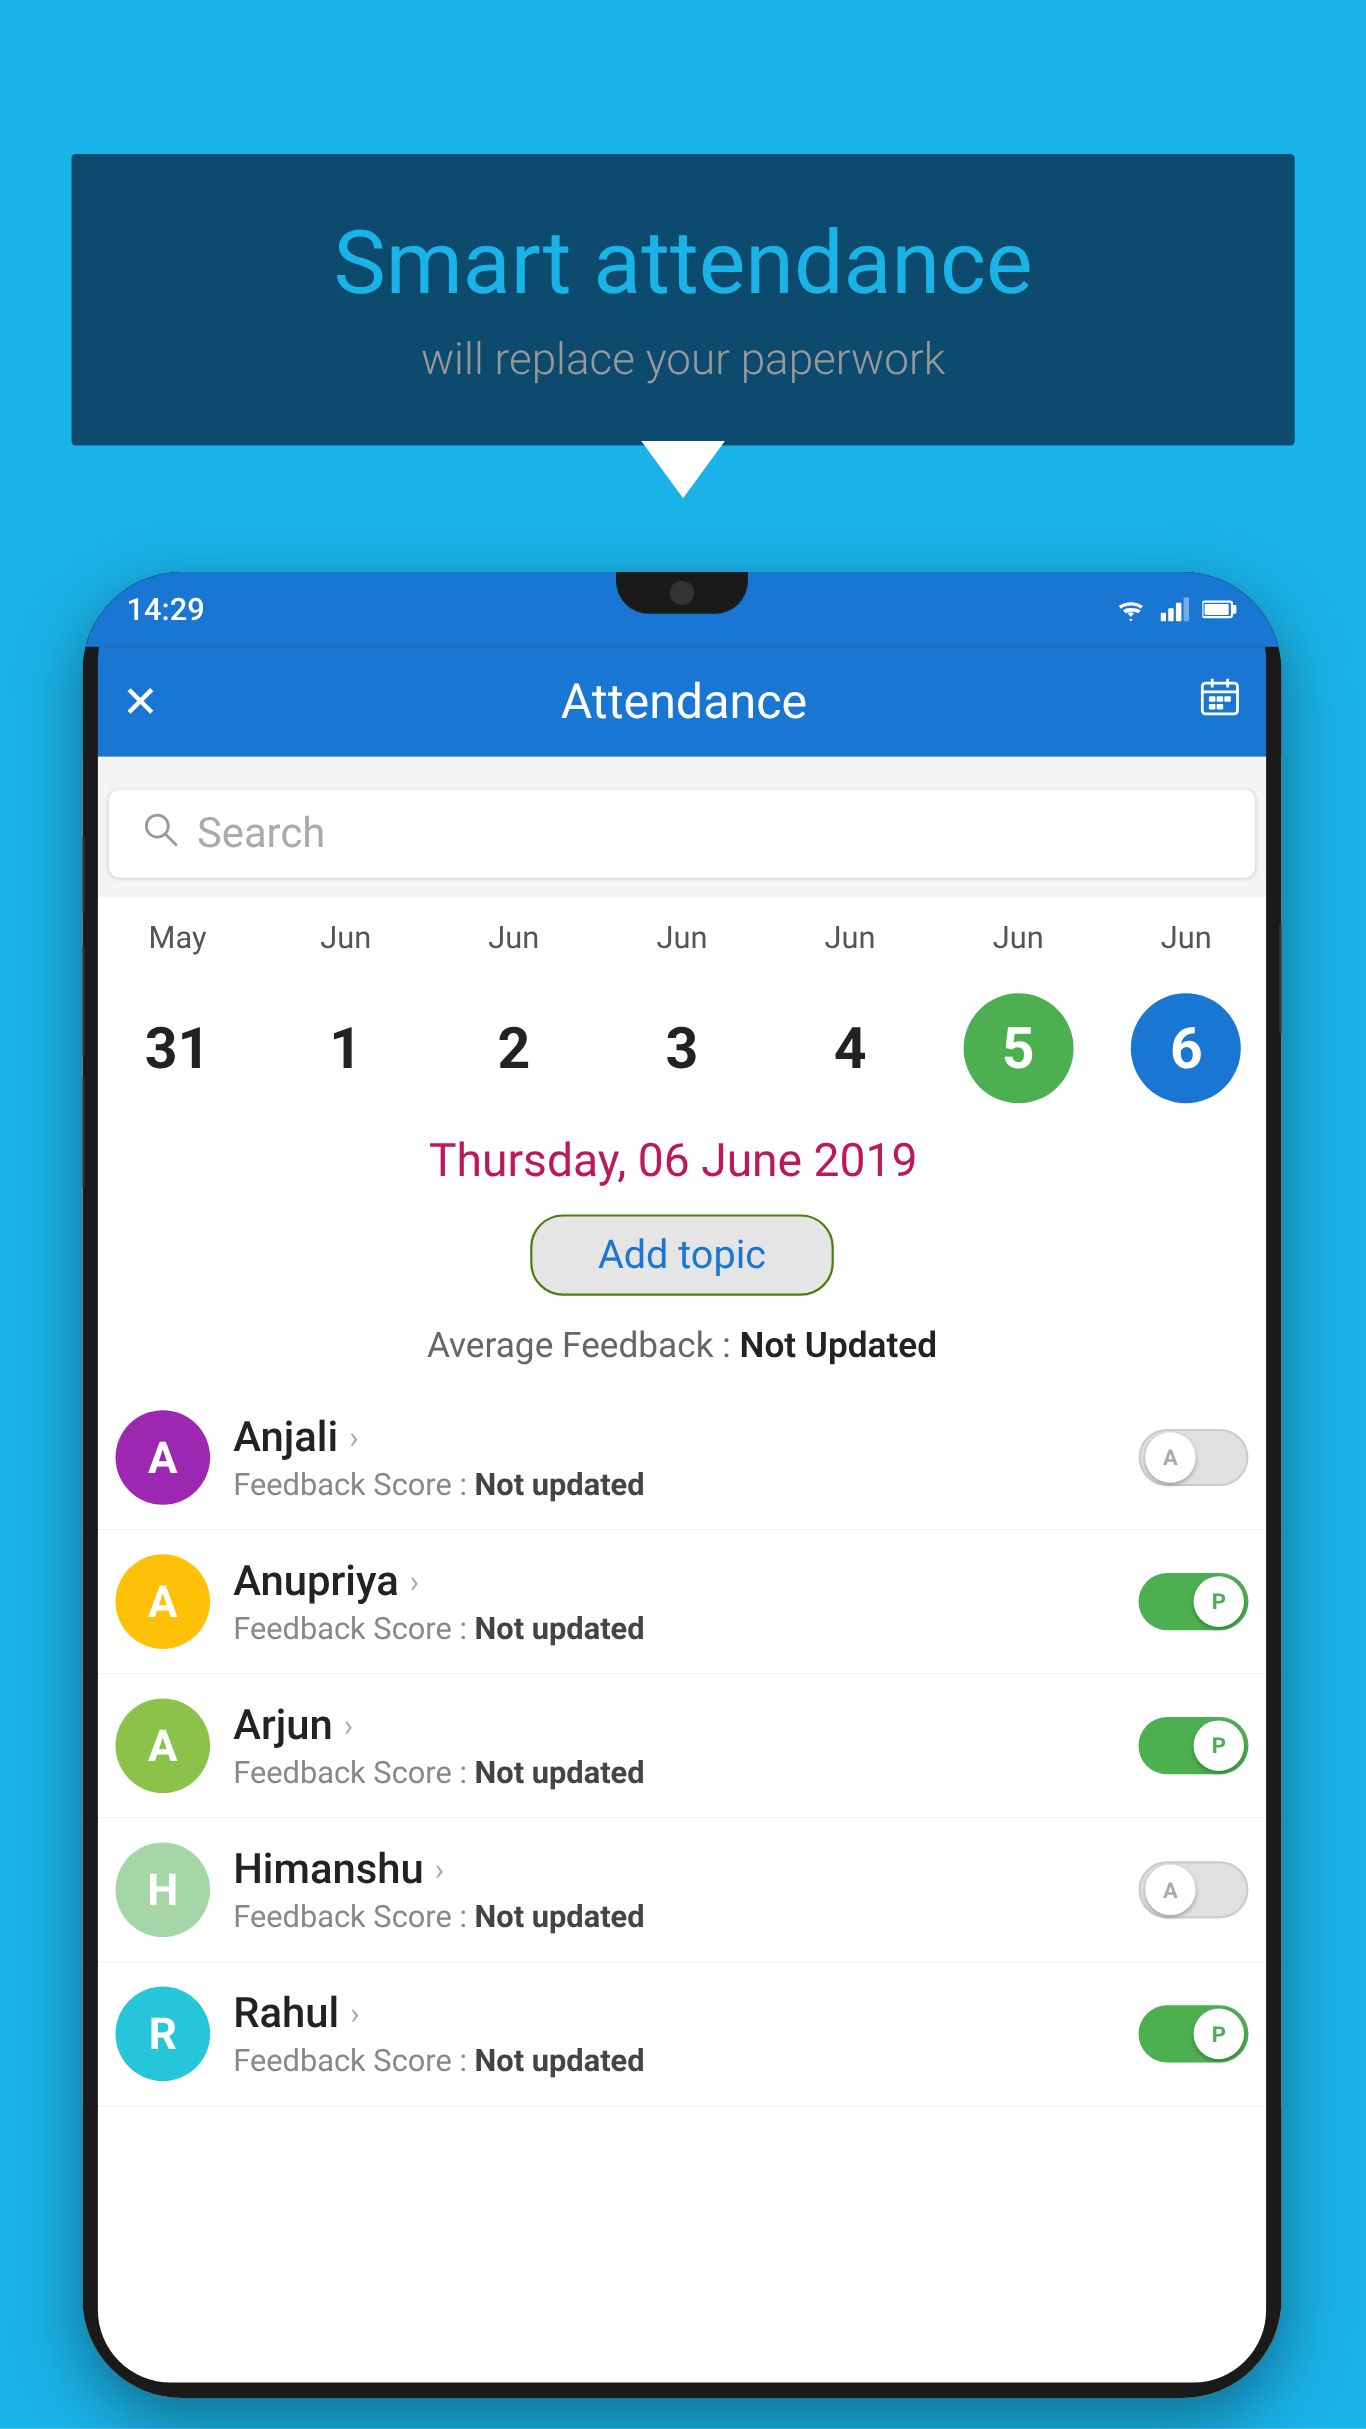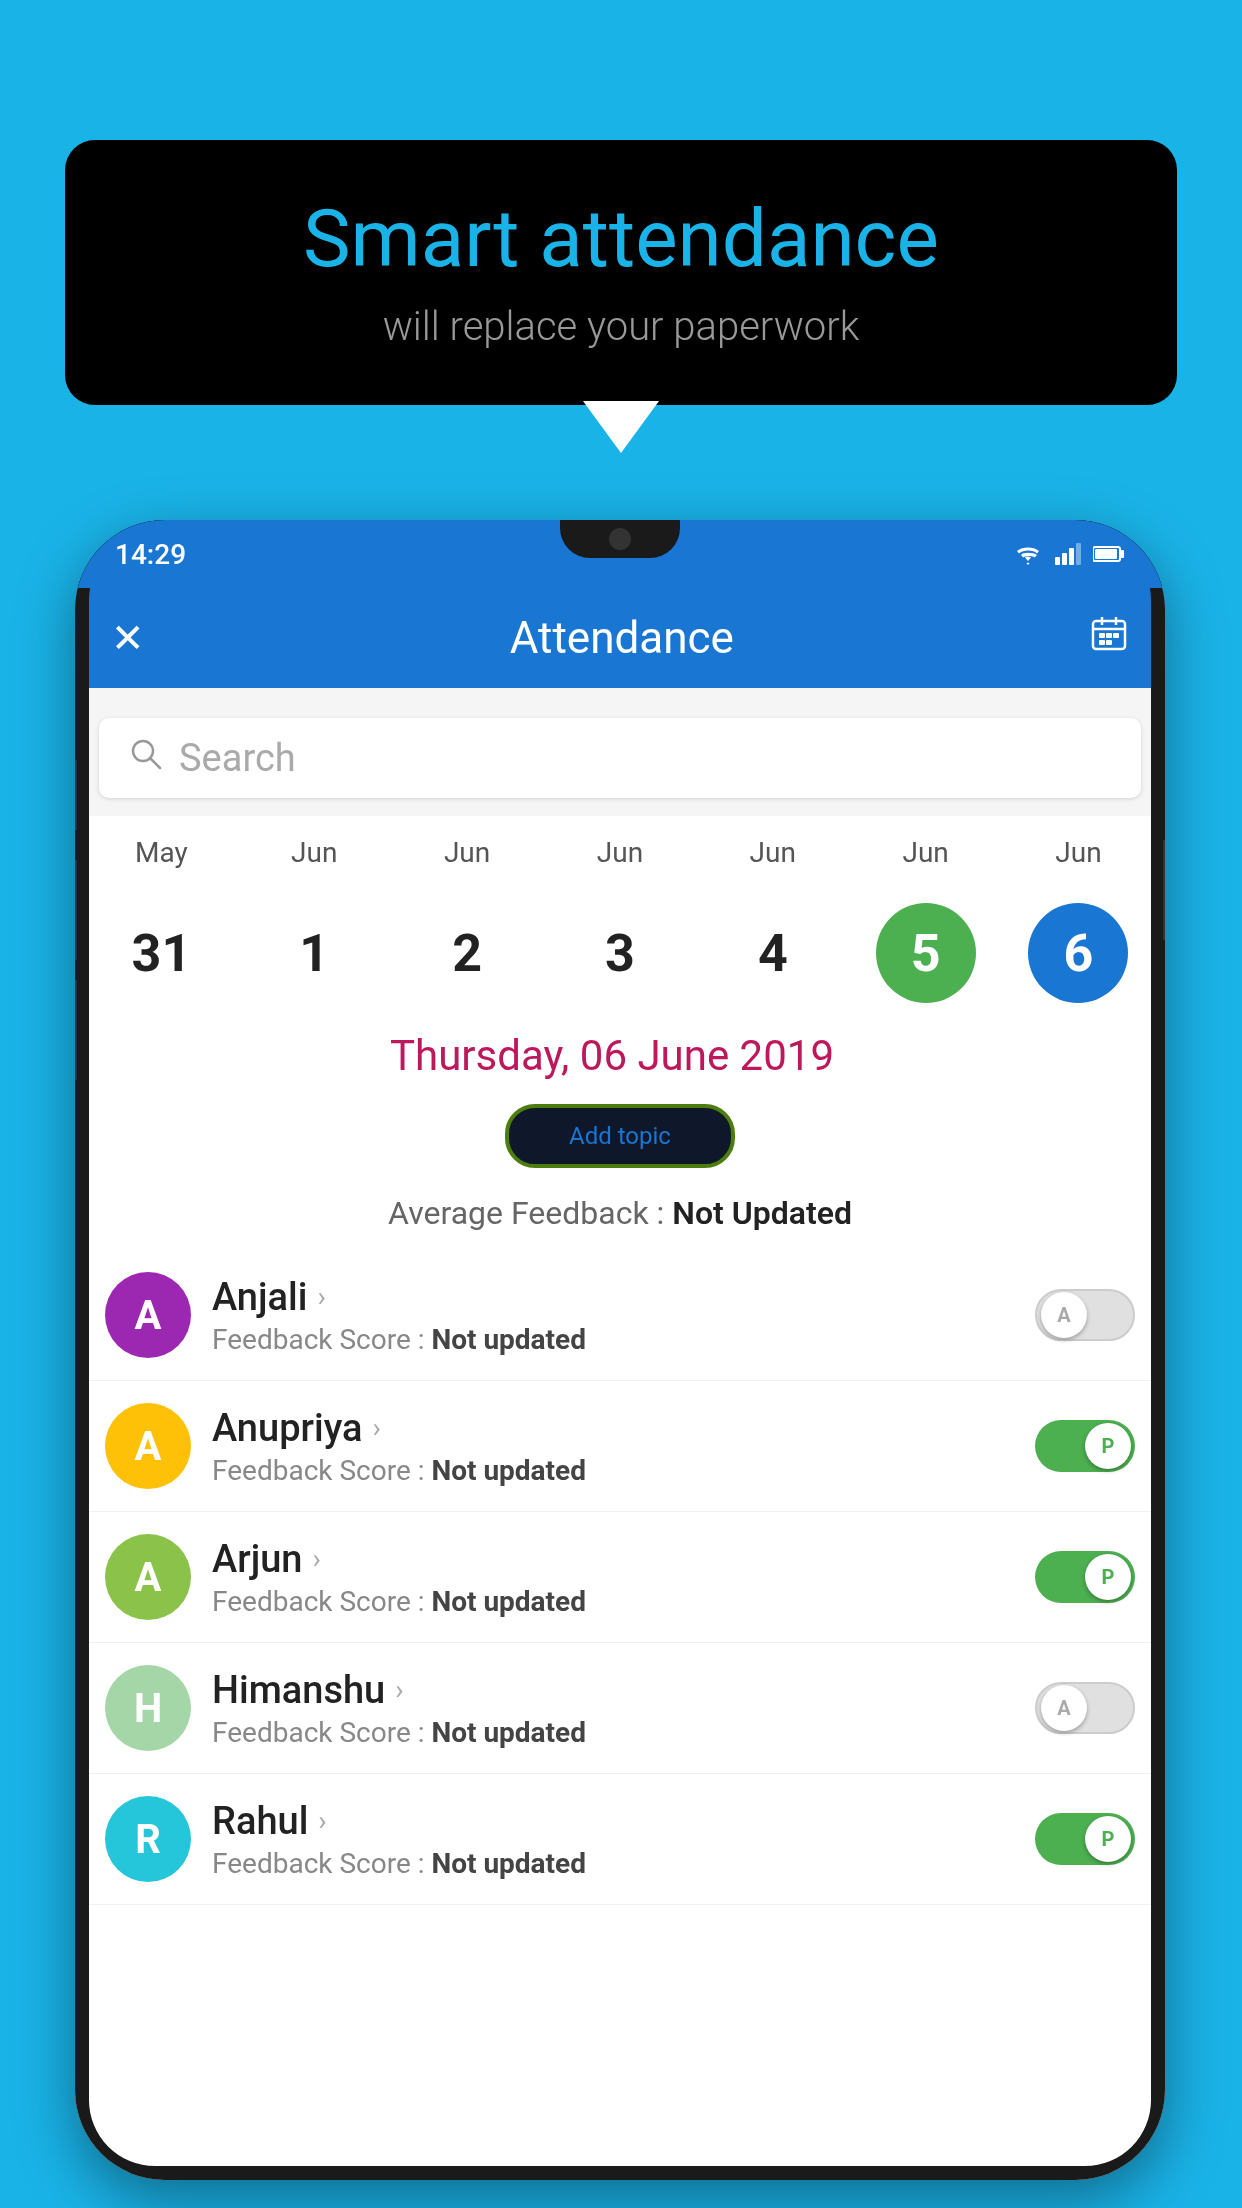--- a/index.html
+++ b/index.html
@@ -13,22 +13,22 @@
     }
 
     
     .speech-bubble-container {
       position: absolute;
       top: 140px;
       left: 65px;
       right: 65px;
     }
     .speech-bubble {
-      background: #000000;
-      border-radius: 30px;
+      background: #0c4a6e;
+      border-radius: 4px;
       padding: 55px 60px 55px 60px;
       text-align: center;
       position: relative;
     }
     .speech-bubble::after {
       content: '';
       position: absolute;
       bottom: -48px;
       left: 50%;
       transform: translateX(-50%);
@@ -201,26 +201,26 @@
       background: white;
     }
 
     
     .add-topic-container {
       text-align: center;
       padding: 16px 0;
       background: white;
     }
     .add-topic-btn {
-      border: 4px solid #4d7c0f;
+      border: 2px solid #4d7c0f;
       border-radius: 30px;
       padding: 14px 60px;
       color: #1976d2;
-      font-size: 24px;
-      background: #0f172a;
+      font-size: 36px;
+      background: #e5e5e5;
       cursor: pointer;
       display: inline-block;
     }
 
     
     .avg-feedback {
       text-align: center;
       padding: 10px 0 18px 0;
       font-size: 32px;
       color: #666;

